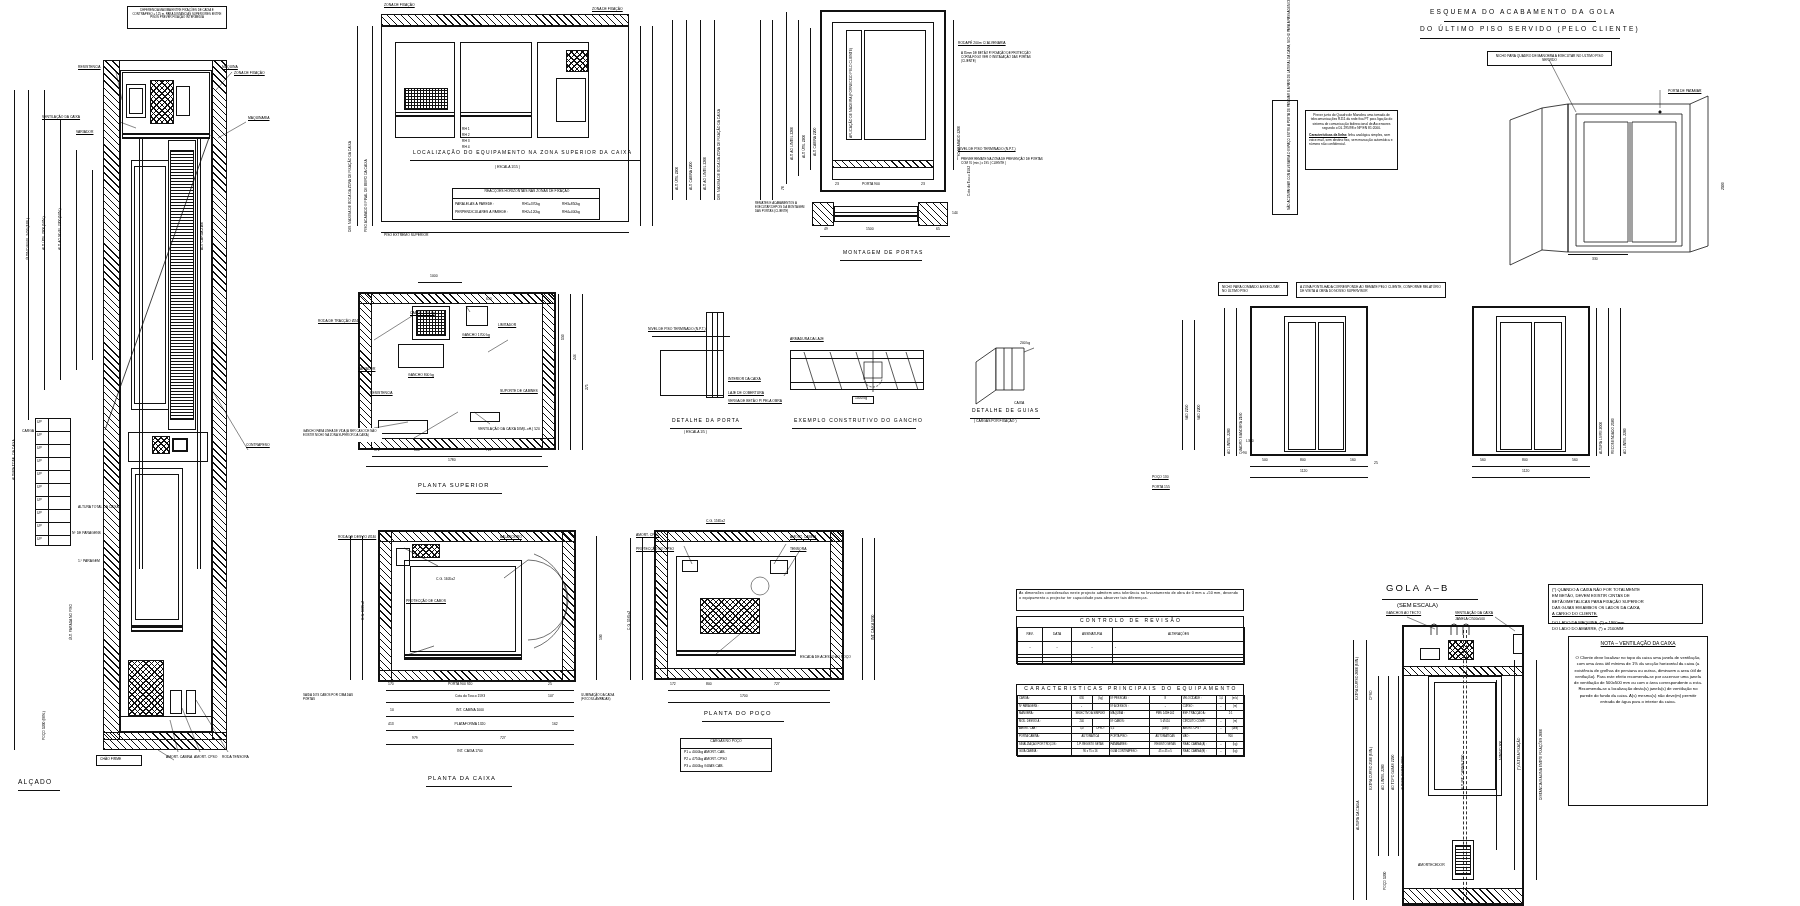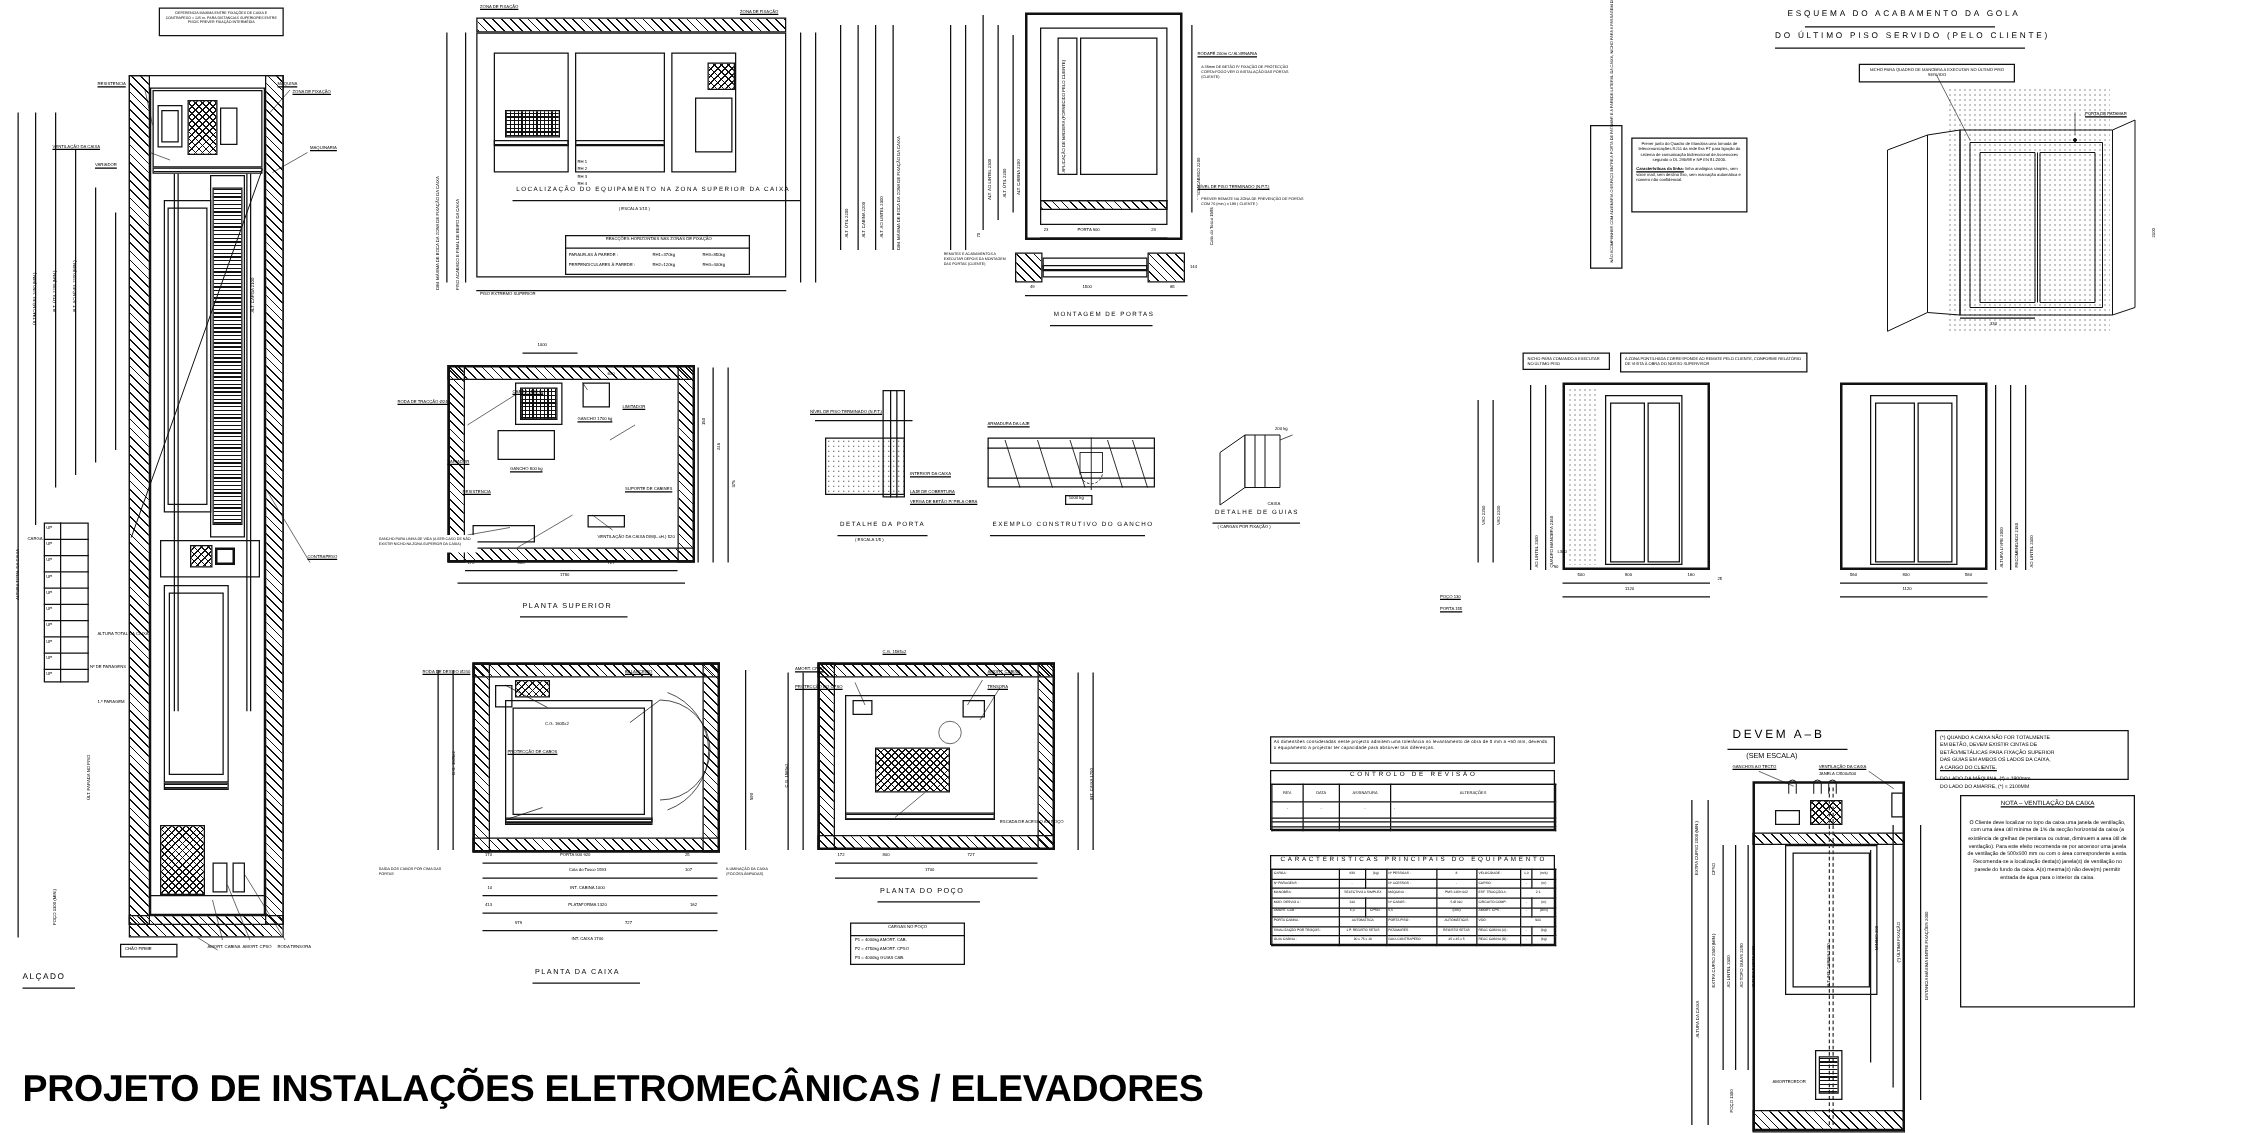--- a/index.html
+++ b/index.html
@@ -746,21 +746,21 @@
         <td>45 x 45 x 5</td>
         <td style="text-align:left">REAC CABINA (B) :</td>
         <td>-</td>
         <td>(kg)</td>
       </tr>
     </tbody>
       </table>
   </div>
 
   <div>
-    <div class="t t12 spw" style="left:1386px;top:583px;">DEVEM A–B</div>
+    <div class="t t12 spw" style="left:1386px;top:583px;">GOLA A–B</div>
     <div class="ln hln" style="left:1382px;top:599px;width:96px;"></div>
     <div class="t t8" style="left:1397px;top:602px;">(SEM ESCALA)</div>
 
     <div class="box2" style="left:1402px;top:625px;width:122px;height:280px;"></div>
     <div class="hatch45" style="left:1402px;top:666px;width:122px;height:10px;"></div>
     <div class="box" style="left:1428px;top:676px;width:74px;height:120px;"></div>
     <div class="box" style="left:1434px;top:682px;width:62px;height:108px;"></div>
     <div class="crosshatch" style="left:1448px;top:640px;width:26px;height:20px;"></div>
     <div class="box" style="left:1420px;top:648px;width:20px;height:12px;"></div>
     <div class="vdash" style="left:1463px;top:630px;height:270px;"></div>
@@ -816,15 +816,14 @@
     <div class="ul">A CARGO DO CLIENTE.</div>
     <div style="height:3px"></div>
     <div>DO LADO DA MÁQUINA, (*) = 1900mm</div>
     <div>DO LADO DO AMARRE, (*) = 2100MM</div>
   </div>
 
   <div class="box" style="left:1568px;top:636px;width:140px;height:170px;"></div>
   <div class="t t7 ctr ul" style="left:1570px;top:641px;width:136px;">NOTA – VENTILAÇÃO DA CAIXA</div>
   <div class="t" style="left:1574px;top:655px;width:128px;white-space:normal;text-align:center;font-size:4.2px;line-height:1.5;">O Cliente deve localizar no topo da caixa uma janela de ventilação, com uma área útil mínima de 1% da secção horizontal da caixa (a existência de grelhas de persiana ou outras, diminuem a area útil de ventlação). Para este efeito recomenda-se por ascensor uma janela de ventilação de 500x500 mm ou com o área correspondente a esta. Recomenda-se a localização desta(s) janela(s) de ventilação no parede do fundo da caixa. A(s) mesma(s) não deve(m) permitir entrada de água para o interior da caixa.</div>
 
-  <div class="title-main">PROJETO DE INSTALAÇÕES ELETROMECÂNICAS / ELEVADORES</div>
 
 </div>
 
 </body></html>

